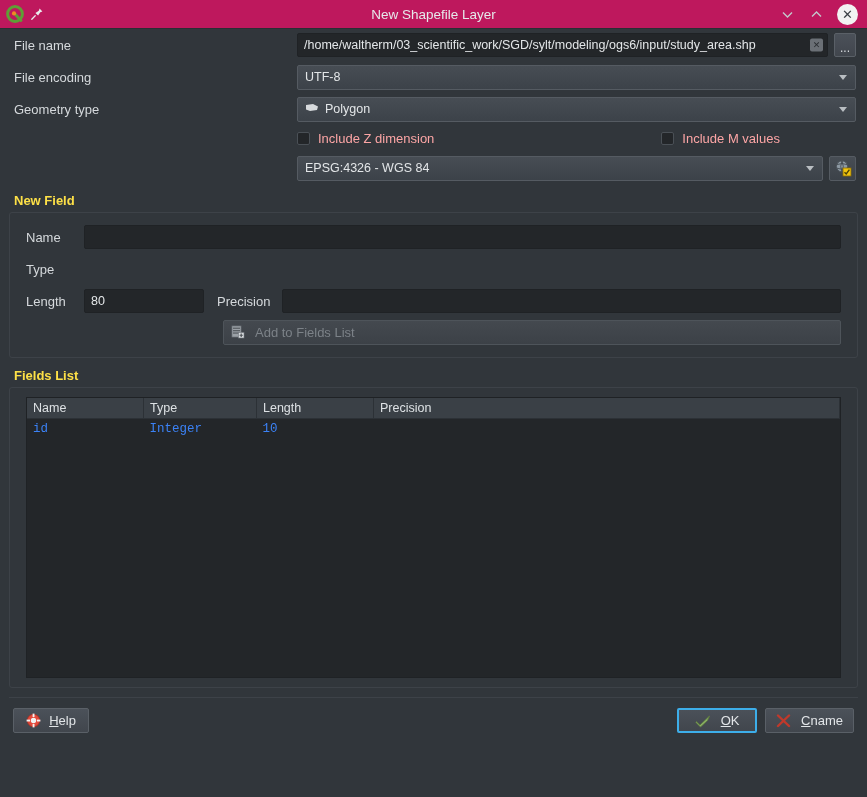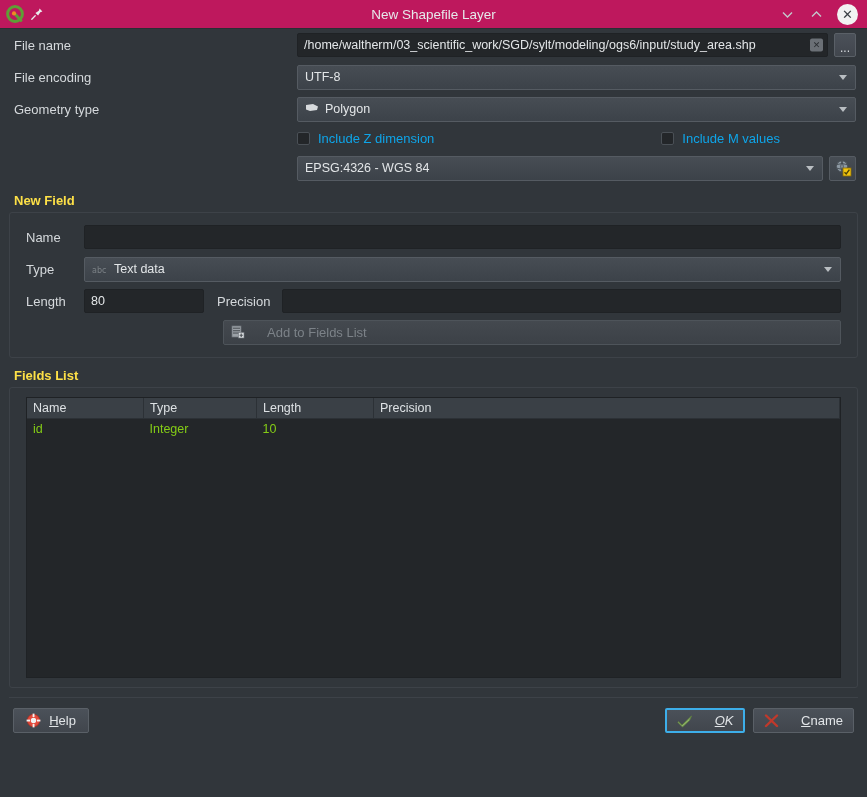--- a/index.html
+++ b/index.html
@@ -178,21 +178,21 @@
   .check-spacer { width: 286px; flex: 0 0 286px; }
   .checkbox {
     width: 13px; height: 13px;
     background: #232629;
     border: 1px solid #4a5056;
     border-radius: 2px;
     box-sizing: border-box;
     margin-right: 8px;
     flex: 0 0 13px;
   }
-  .check-item { display: flex; align-items: center; font-size: 13px; color: #0ea5e9; }
+  .check-item { display: flex; align-items: center; font-size: 13px; color: #fca5a5; }
   .check-item.second { margin-left: 227px; }
 
   
   .crs-btn {
     width: 27px; height: 25px;
     background: linear-gradient(#474d54, #3c4249);
     border: 1px solid #555b62;
     border-radius: 2px;
     display: flex; align-items: center; justify-content: center;
     box-sizing: border-box;
@@ -231,33 +231,32 @@
   .btn {
     background: linear-gradient(#4b5159, #41464d);
     border: 1px solid #5a6067;
     border-radius: 2px;
     color: #e2e5e8;
     height: 25px;
     font-size: 13px;
     display: inline-flex;
     align-items: center;
     justify-content: center;
-    gap: 22px;
+    gap: 10px;
     box-sizing: border-box;
     padding: 0 10px;
   }
   .btn.disabled {
     color: #7c8288;
     background: linear-gradient(#44494f, #3c4147);
     border-color: #4e545a;
   }
   .btn.focus {
     border: 2px solid #3daee9;
     padding: 0 9px;
-    font-style: italic;
   }
 
   
   .table-wrap {
     background: #232629;
     border: 1px solid #1f2225;
     margin: 0 16px;
     height: 281px;
     box-sizing: border-box;
     overflow: hidden;
@@ -271,24 +270,25 @@
     background: #3a4046;
     color: #dde1e4;
     text-align: left;
     font-weight: normal;
     height: 20px;
     padding: 0 6px;
     border-right: 1px solid #2c3136;
     border-bottom: 1px solid #2c3136;
   }
   table.fields td {
-    color: #84cc16;
+    color: #3b82f6;
     height: 20px;
     padding: 0 6px;
     vertical-align: middle;
+    font-family: Liberation Mono, monospace;
   }
   .col-name { width: 104px; }
   .col-type { width: 100px; }
   .col-len  { width: 104px; }
 
   .remove-row {
     display: flex;
     justify-content: flex-end;
     padding: 7px 16px 0 16px;
   }
@@ -419,29 +419,20 @@
 
       <div class="nf-row">
         <div class="nf-label">Name</div>
         <div class="txt-input" style="flex:1;" placeholder="">
           <span></span>
         </div>
       </div>
 
       <div class="nf-row">
         <div class="nf-label">Type</div>
-        <div class="combo">
-          <span class="combo-icon">
-            <svg width="16" height="11" viewBox="0 0 16 11">
-              <text x="0" y="9" font-family="DejaVu Sans, sans-serif" font-size="8" fill="#7b8186">abc</text>
-            </svg>
-          </span>
-          <span>Text data</span>
-          <span class="arrow"></span>
-        </div>
       </div>
 
       <div class="nf-row">
         <div class="nf-label">Length</div>
         <div class="txt-input" style="width:120px;flex:0 0 120px;">
           <span>80</span>
         </div>
         <div class="nf-label" style="width:auto;flex:0 0 auto;padding-left:13px;padding-right:12px;">Precision</div>
         <div class="txt-input" style="flex:1;">
           <span></span>

